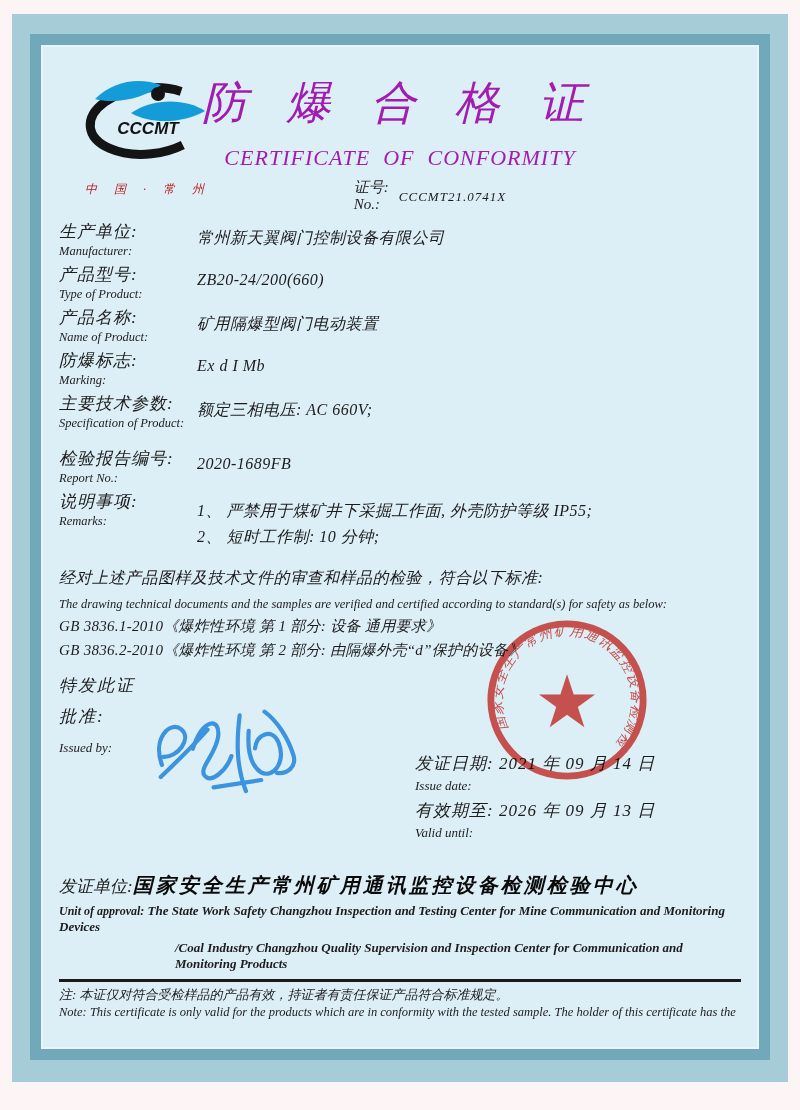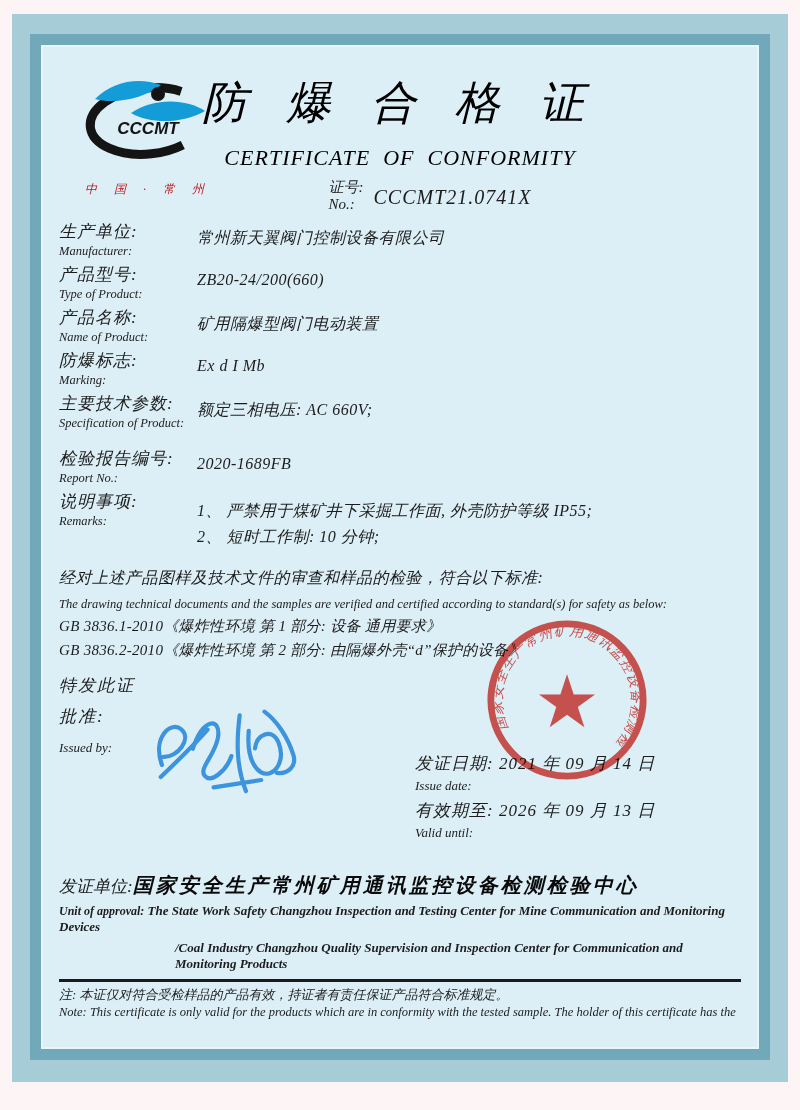--- a/index.html
+++ b/index.html
@@ -9,25 +9,25 @@
   .page { width:800px; height:1110px; background:#fcf4f5; padding:14px 12px 28px 12px; position:relative; overflow:hidden; }
   .band-light { background:#a6ccd8; width:100%; height:100%; padding:20px 18px 22px 18px; }
   .band-dark { background:#72a9ba; width:100%; height:100%; padding:11px;font-style:italic; }
   .content { background:#dceef6; border:2px solid #eaf5f9; width:100%; height:100%; padding:10px 16px 8px 16px; position:relative; overflow:hidden; }
 
   
   .header { position:relative; height:158px; }
   .logo-box { position:absolute; left:4px; top:12px; width:170px; text-align:center; }
   .logo-region { font-size:12px; letter-spacing:7px; margin-top:16px; color:#b91c1c; }
   .titles { text-align:center; padding-top:16px; }
-  .title-cn { font-size:45px; font-weight:normal; letter-spacing:14px; white-space:pre; color:#000000; }
-  .title-en { font-size:22px; margin-top:12px; letter-spacing:1px; white-space:pre; color:#000000; }
+  .title-cn { font-size:45px; font-weight:normal; letter-spacing:14px; white-space:pre; color:#a21caf; }
+  .title-en { font-size:22px; margin-top:12px; letter-spacing:1px; white-space:pre; color:#a21caf; }
   .certno-row { display:flex; justify-content:center; align-items:center; margin-top:8px; margin-left:60px; gap:10px; }
   .certno-labels { display:flex; flex-direction:column; font-size:15px; line-height:17px; text-align:left; }
-  .certno-value { font-size:20px; letter-spacing:1px; padding-top:2px; }
+  .certno-value { font-size:13px; letter-spacing:1px; padding-top:2px; }
 
   
   .fields { margin-top:6px; }
   .frow { display:flex; min-height:41px; margin-bottom:2px; }
   .flabel { display:flex; flex-direction:column; min-width:132px; flex-shrink:0; }
   .flabel .cn { font-size:17px; line-height:22px; letter-spacing:1px; }
   .flabel .en { font-size:12.5px; line-height:16px; color:#222; }
   .fvalue { font-size:16px; padding-top:7px; padding-left:6px; letter-spacing:0.5px; }
   .fvalue .vline { line-height:26px; }
   .gap-top { margin-top:14px; }

